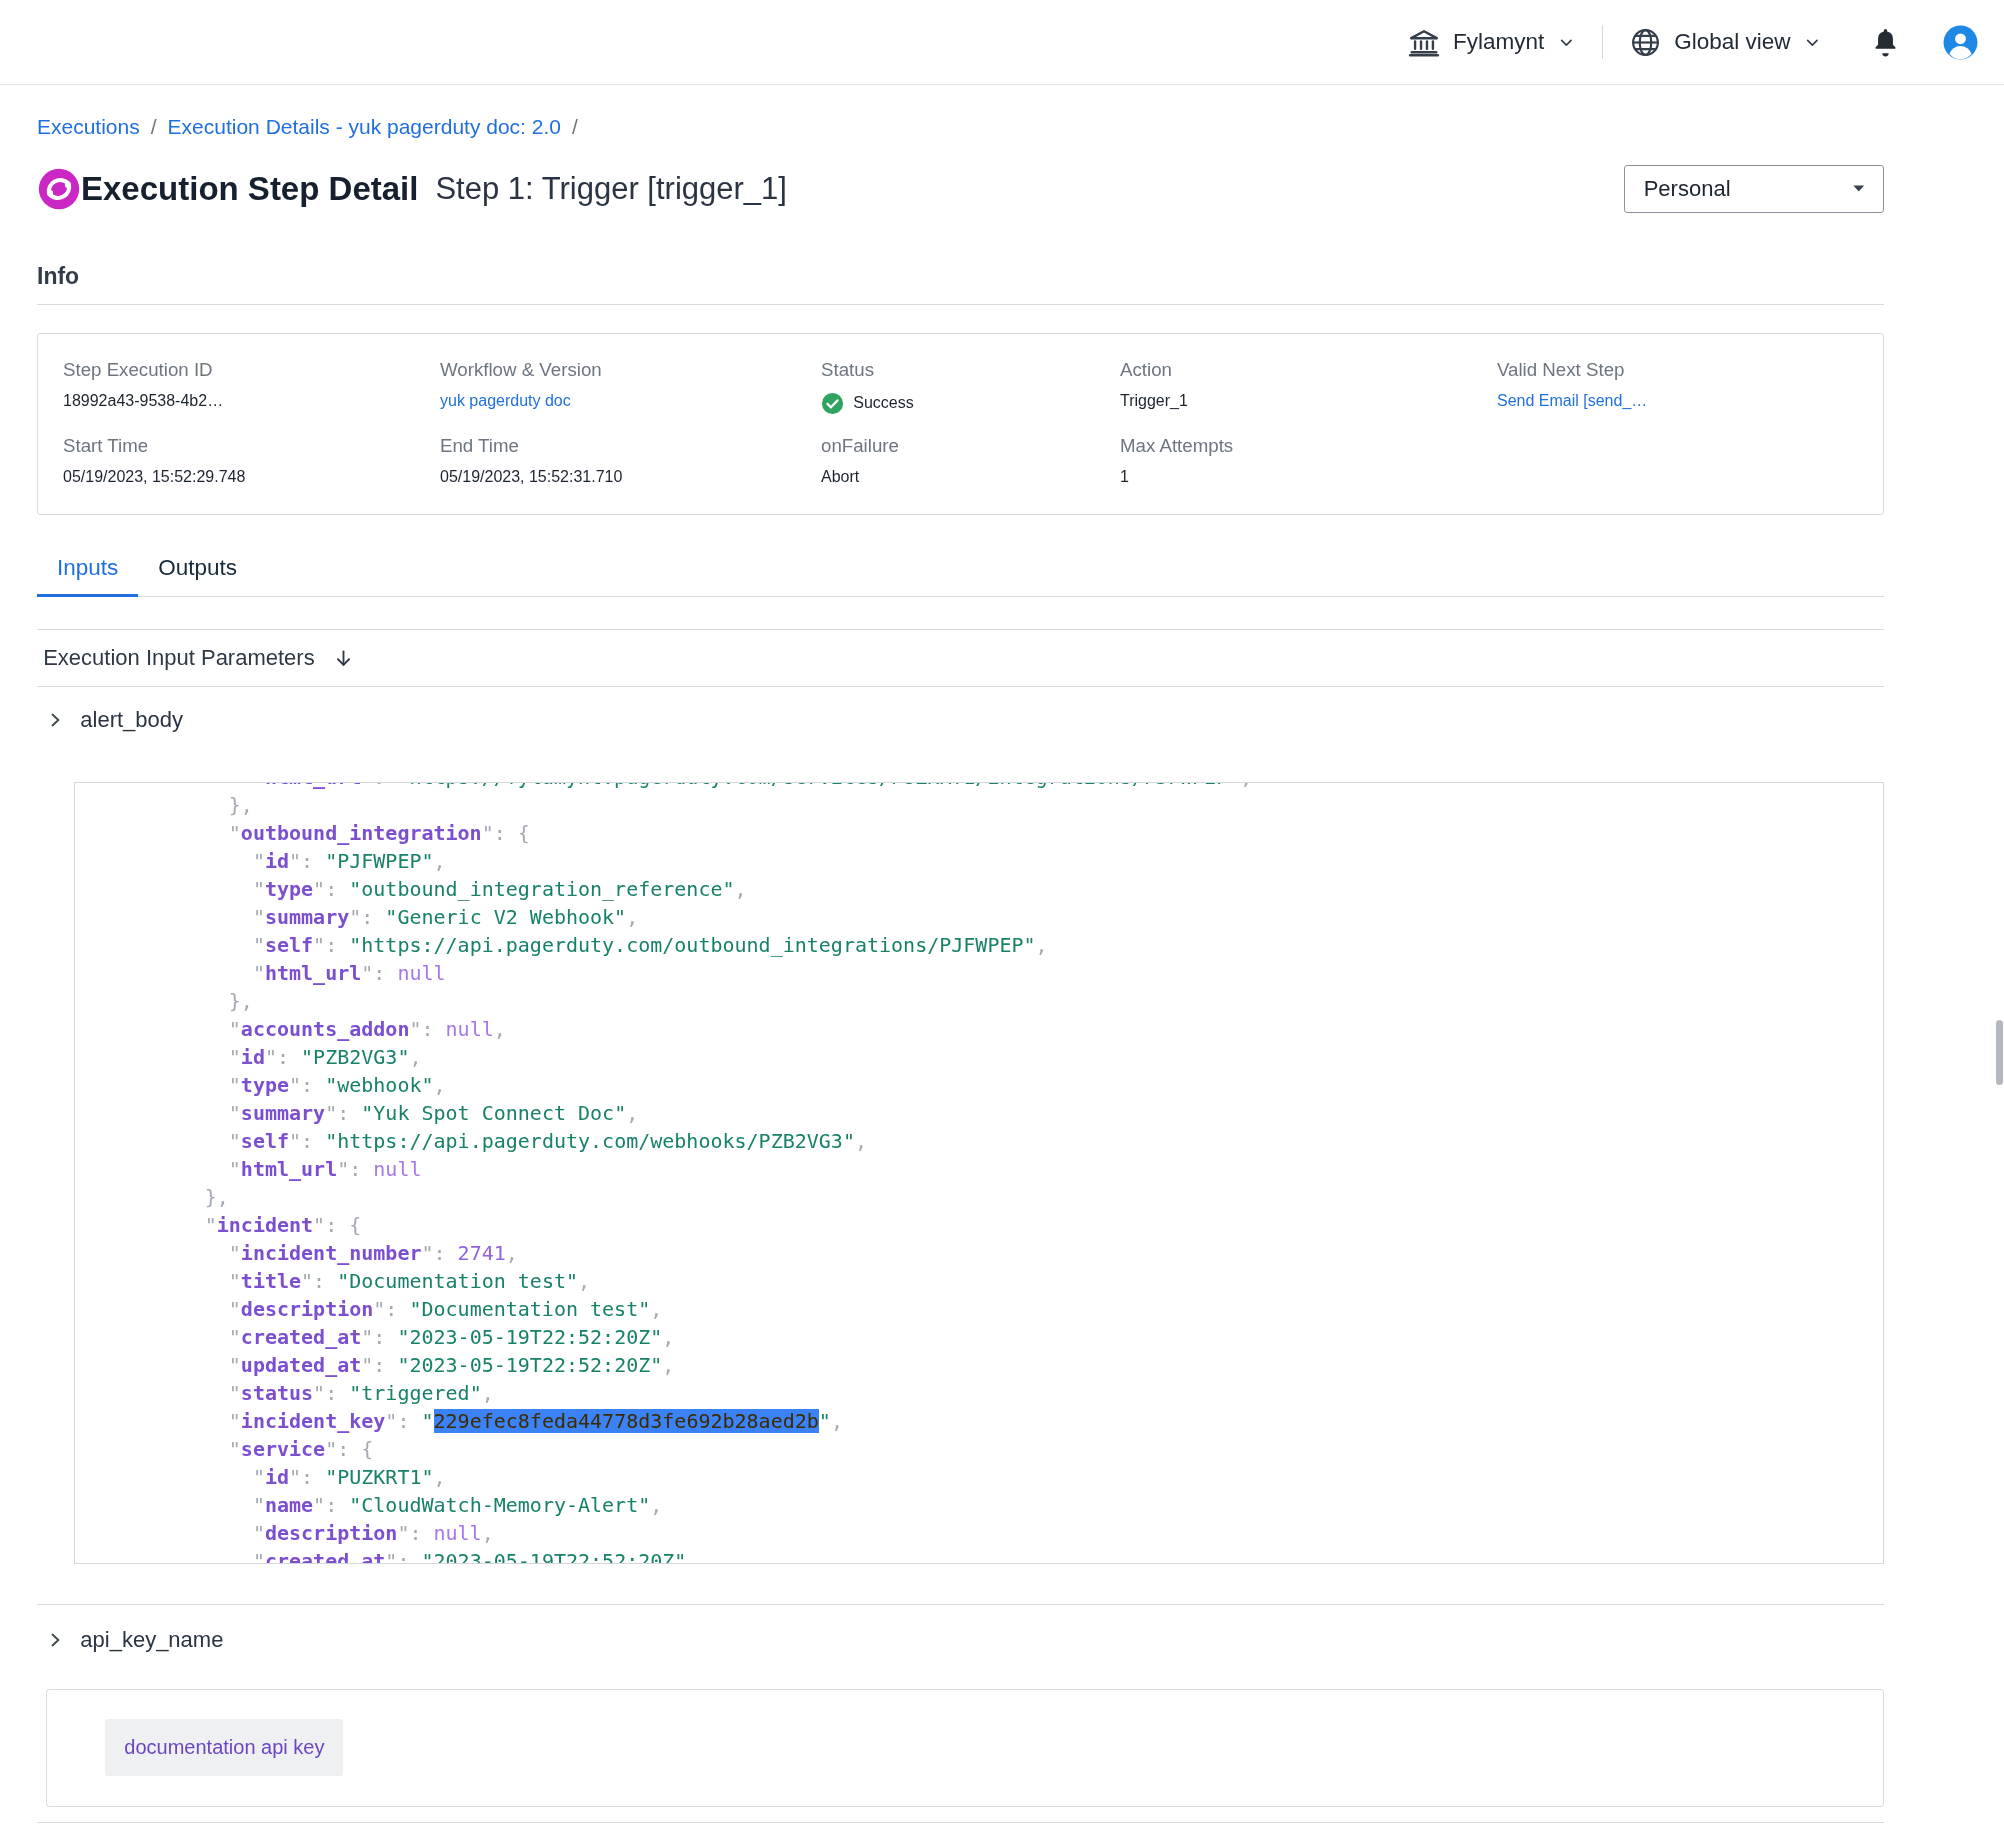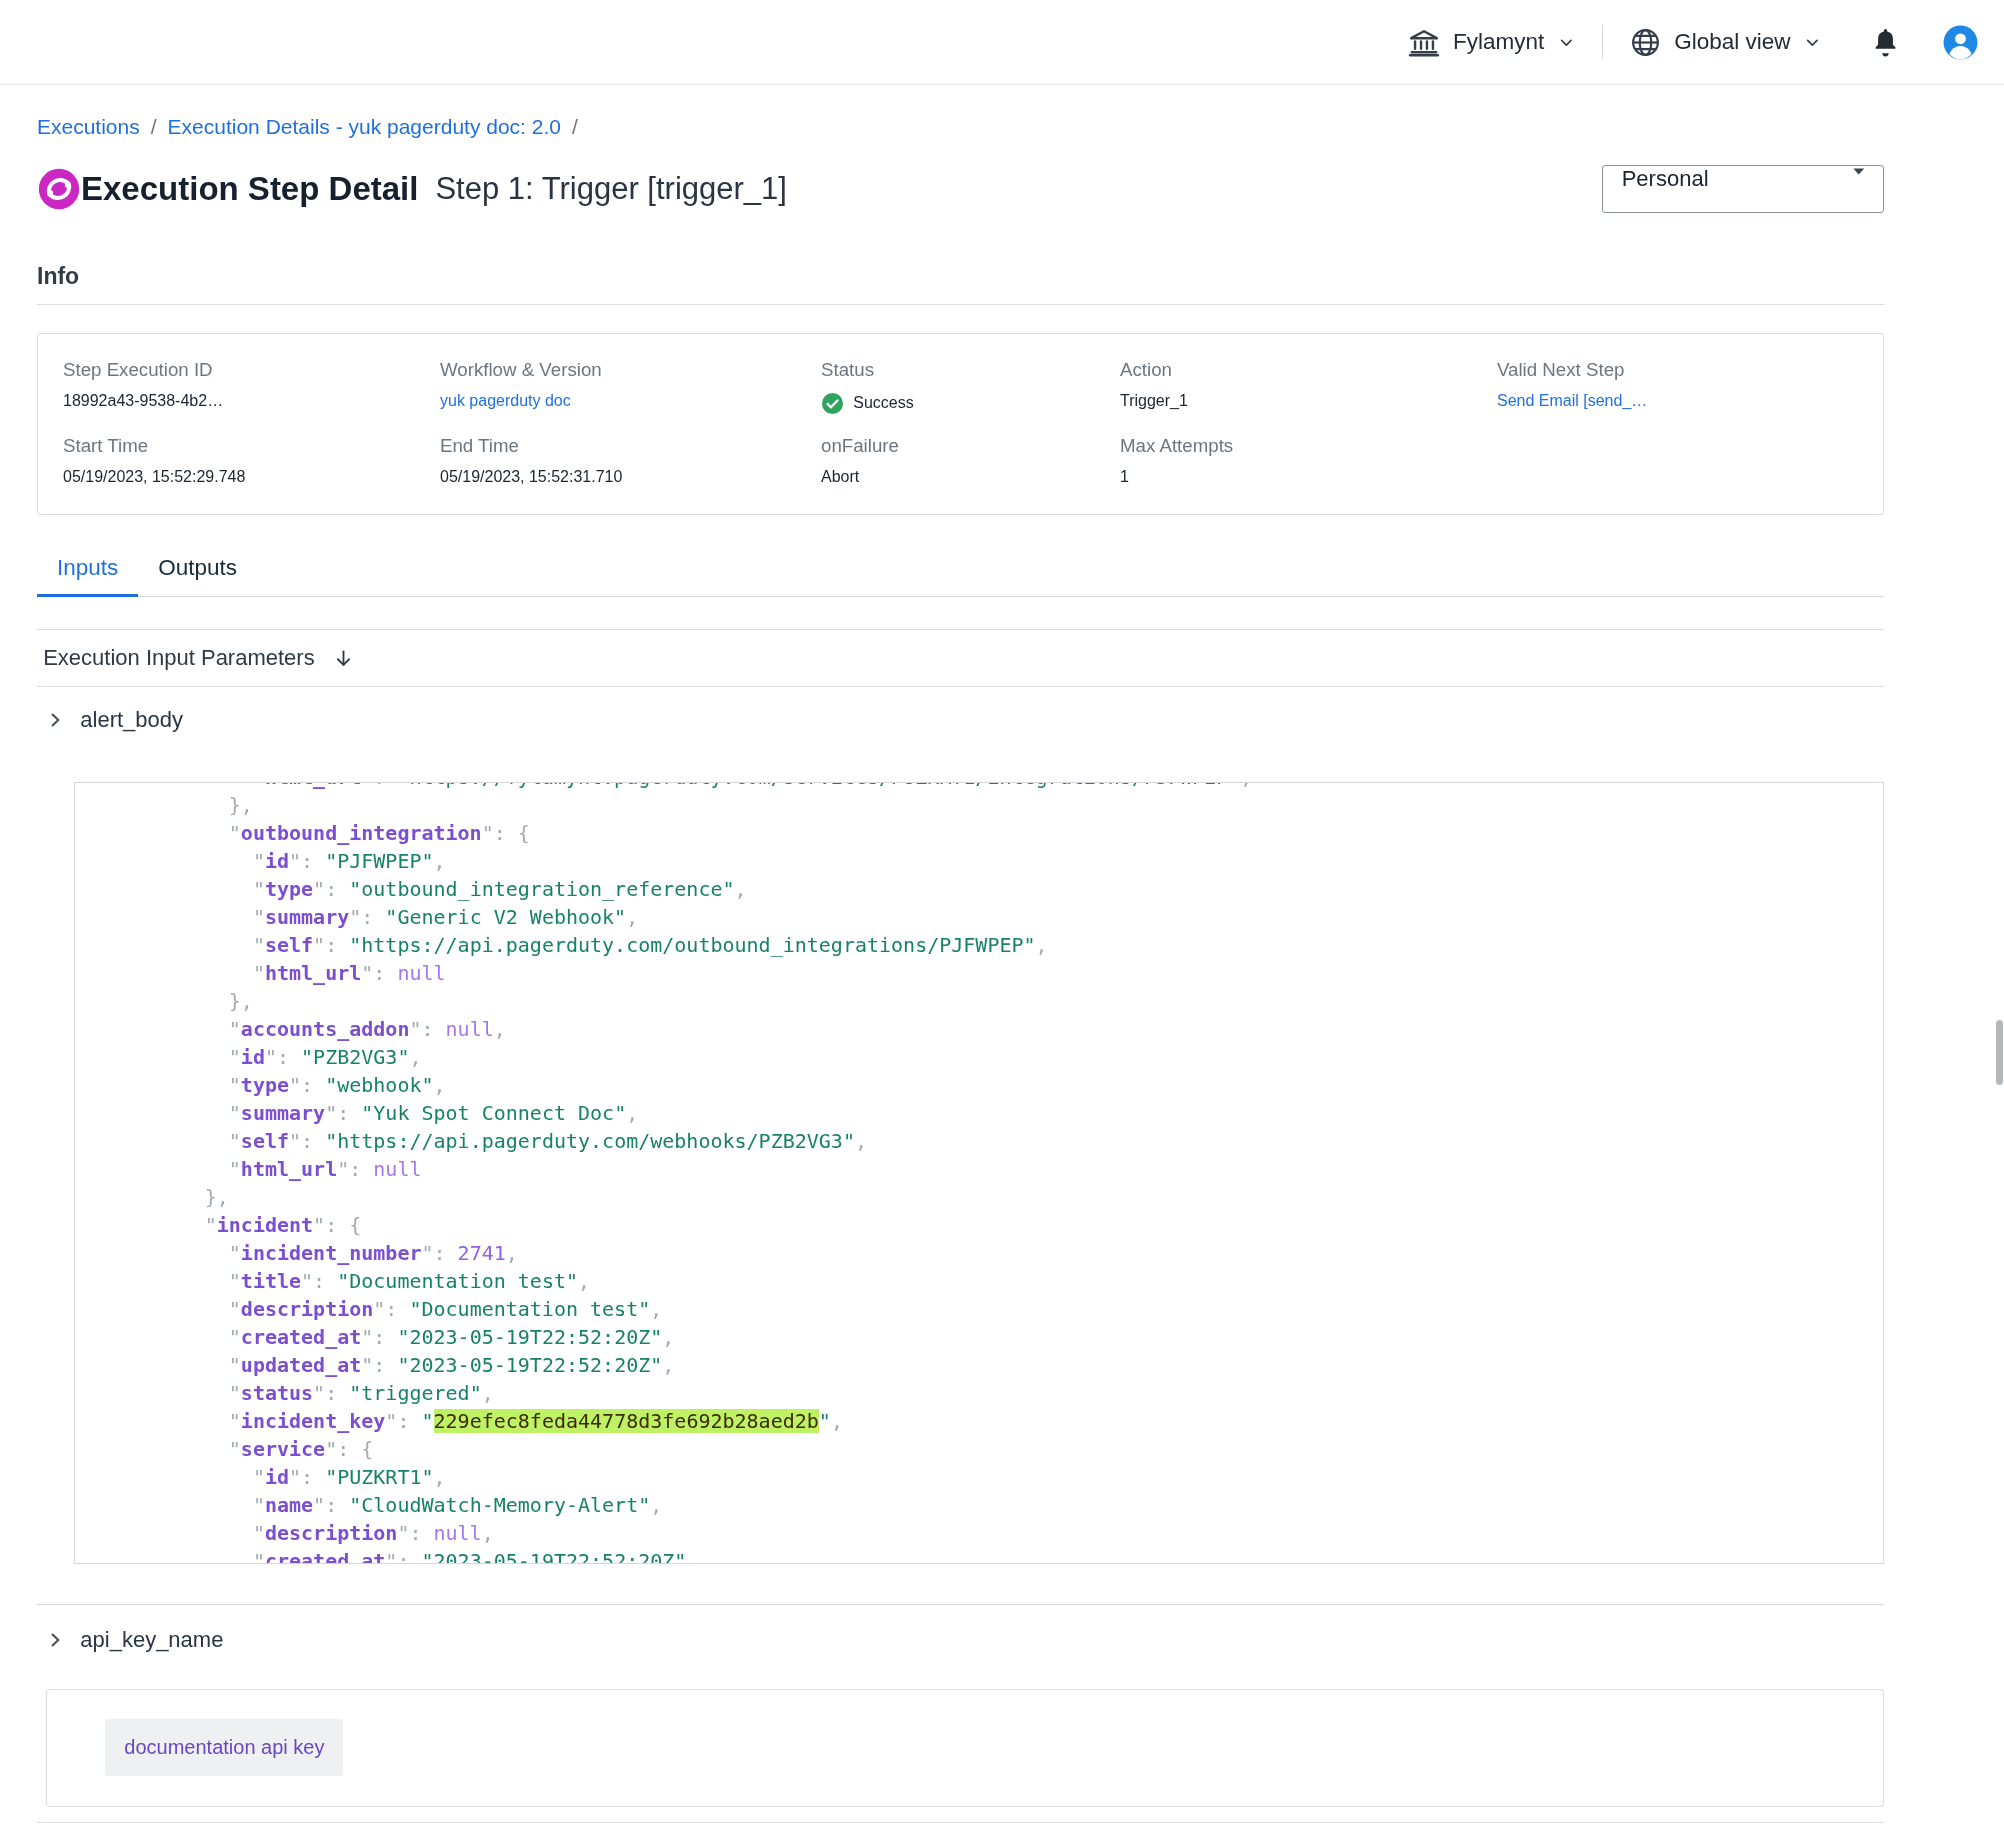--- a/index.html
+++ b/index.html
@@ -27,22 +27,22 @@
 
   .breadcrumb { margin-top:29.5px; font-size:21px; display:flex; gap:11px; align-items:center; }
   .breadcrumb a { color:#1f6fde; text-decoration:none; cursor:pointer; }
   .crumb-sep { color:#6d7580; }
 
   .title-row { margin-top:26.4px; display:flex; align-items:center; }
   .logo-badge { width:44px; height:44px; flex:0 0 auto; }
   .page-title { margin-left:20px; font-size:33px; font-weight:700; color:#16202e; }
   .page-subtitle { margin-left:17px; font-size:31px; font-weight:400; color:#2a3442; }
   .scope-select {
-    margin-left:auto; width:282px; height:48px; border:0.8px solid #8a919c; border-radius:3.1px;
-    display:flex; padding:0 17px 0 18.7px; cursor:pointer; background:#fff;
+    margin-left:auto; width:260px; height:48px; border:0.8px solid #8a919c; border-radius:3.1px;
+    display:flex; align-items:center; padding:0 17px 0 18.7px; cursor:pointer; background:#fff;
   }
   .scope-select .sel-text { font-size:22px; color:#1c2430; }
   .sel-caret { margin-left:auto; }
 
   .section-heading { margin-top:50px; font-size:23px; color:#323c49; }
   .heading-rule { border:none; border-top:0.8px solid #d8dbe0; margin:14px 0 0 0; }
 
   
   .info-card {
     margin-top:28px; border:0.8px solid #d8dbe0; border-radius:3.1px;
@@ -81,21 +81,21 @@
   .code-pre {
     margin:-20px 0 0 0; padding:0 0 0 9.3px;
     font-family:"DejaVu Sans Mono", monospace; font-size:20px; line-height:28px;
     white-space:pre;
   }
   .code-pre .pun { color:#a3a9b3; }
   .code-pre .key { color:#7c4fd0;font-weight:bold; }
   .code-pre .str { color:#17816a; }
   .code-pre .num { color:#9061e0; }
   .code-pre .nul { color:#a678e8; }
-  .code-pre .hl  { background:#bef264; color:#3d2a00; }
+  .code-pre .hl  { background:#3b82f6; color:#3d2a00; }
 
   
   .value-box {
     margin:14px 0 0 9.3px; width:1838px; border:0.8px solid #d8dbe0; border-radius:3.1px;
     padding:29.5px 0 29.5px 58px;
   }
   .chip {
     display:inline-block; background:#eef0f2; color:#6b46c1;
     font-size:20px; padding:17px 19px; border-radius:3.1px;
   }

